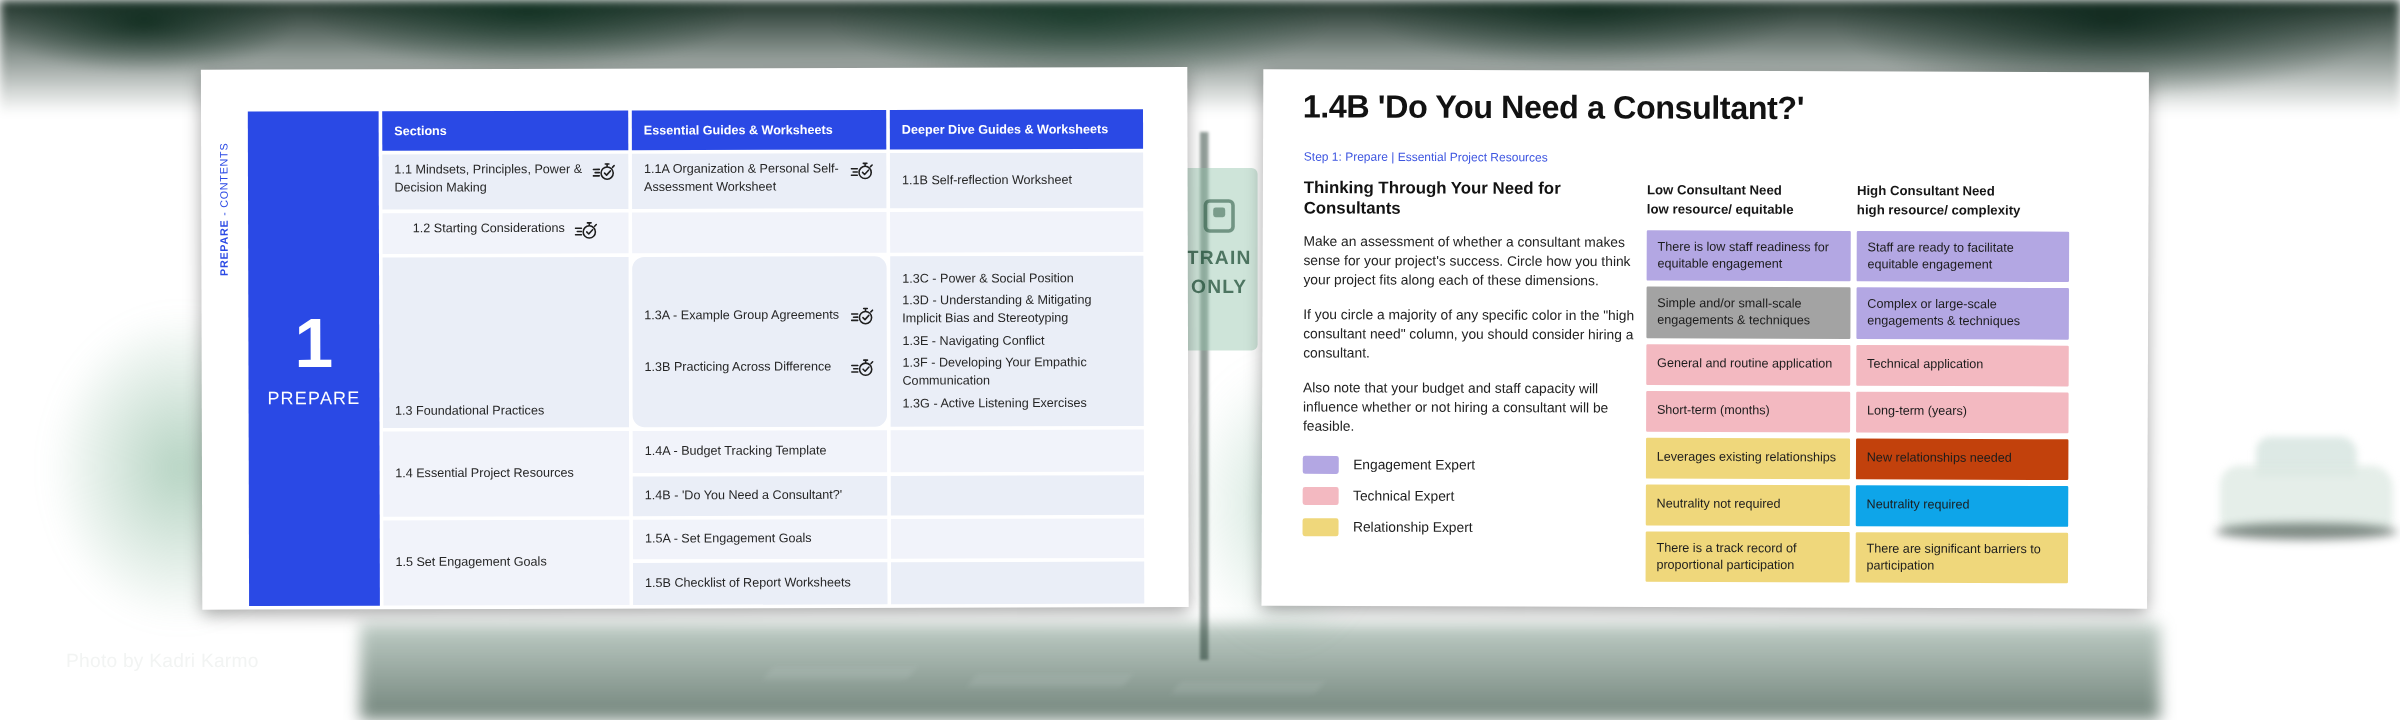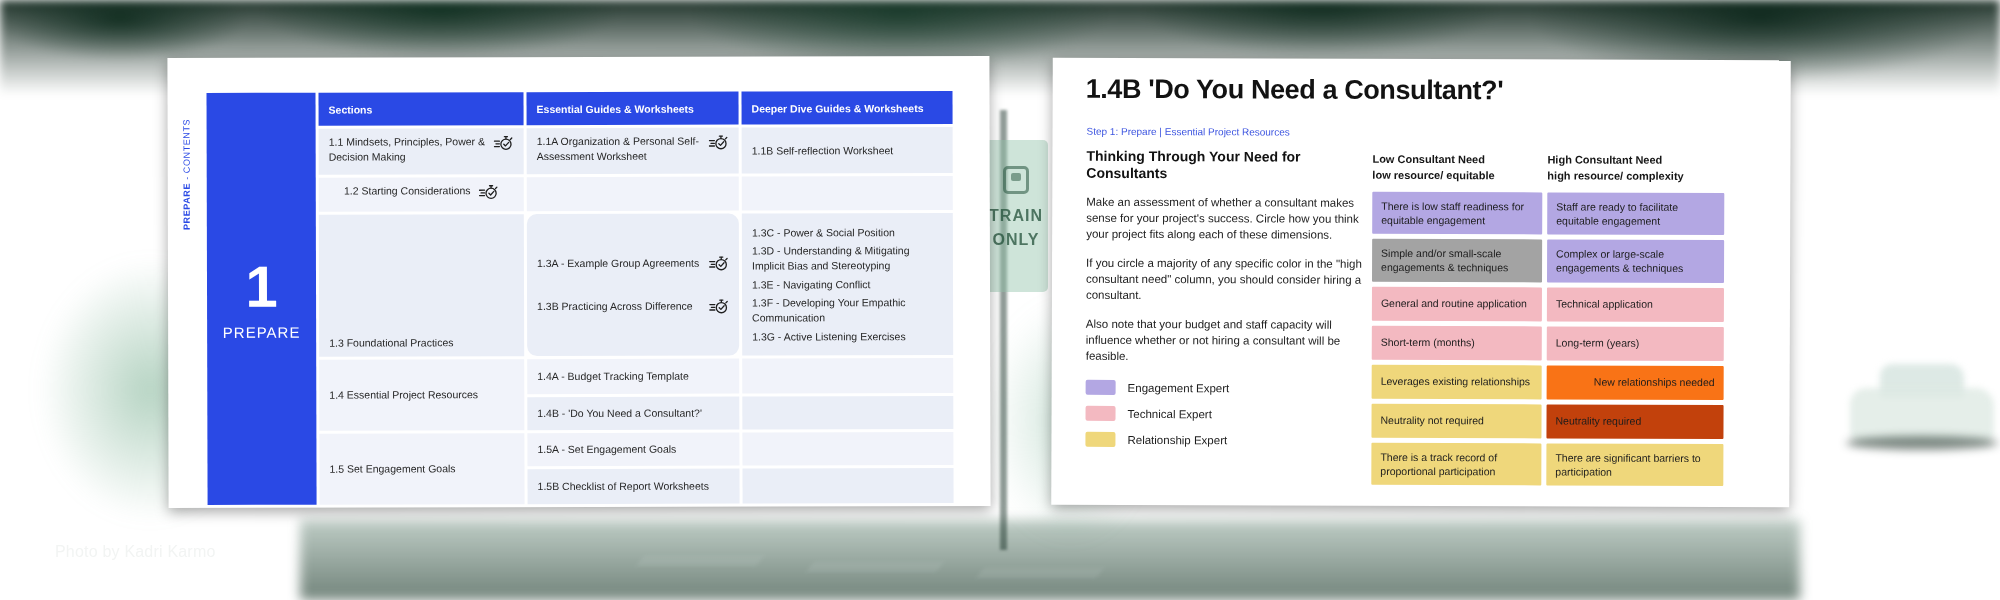--- a/index.html
+++ b/index.html
@@ -285,25 +285,25 @@
         <div class="need-row">
           <div class="need-cell" style="background: rgb(243, 185, 193);">General and routine application</div>
           <div class="need-cell" style="background: rgb(243, 185, 193);">Technical application</div>
         </div>
         <div class="need-row">
           <div class="need-cell" style="background: rgb(243, 185, 193);">Short-term (months)</div>
           <div class="need-cell" style="background: rgb(243, 185, 193);">Long-term (years)</div>
         </div>
         <div class="need-row">
           <div class="need-cell" style="background: rgb(239, 215, 123);">Leverages existing relationships</div>
-          <div class="need-cell" style="background: #f97316; text-align: right;">New relationships needed</div>
+          <div class="need-cell" style="background: #c2410c;">New relationships needed</div>
         </div>
         <div class="need-row">
           <div class="need-cell" style="background: rgb(239, 215, 123);">Neutrality not required</div>
-          <div class="need-cell" style="background: #c2410c;">Neutrality required</div>
+          <div class="need-cell" style="background: #0ea5e9;">Neutrality required</div>
         </div>
         <div class="need-row">
           <div class="need-cell" style="background: rgb(239, 215, 123);">There is a track record of proportional participation</div>
           <div class="need-cell" style="background: rgb(239, 215, 123);">There are significant barriers to participation</div>
         </div>
       </div>
   </div>
 </div>
 
 </body></html>

